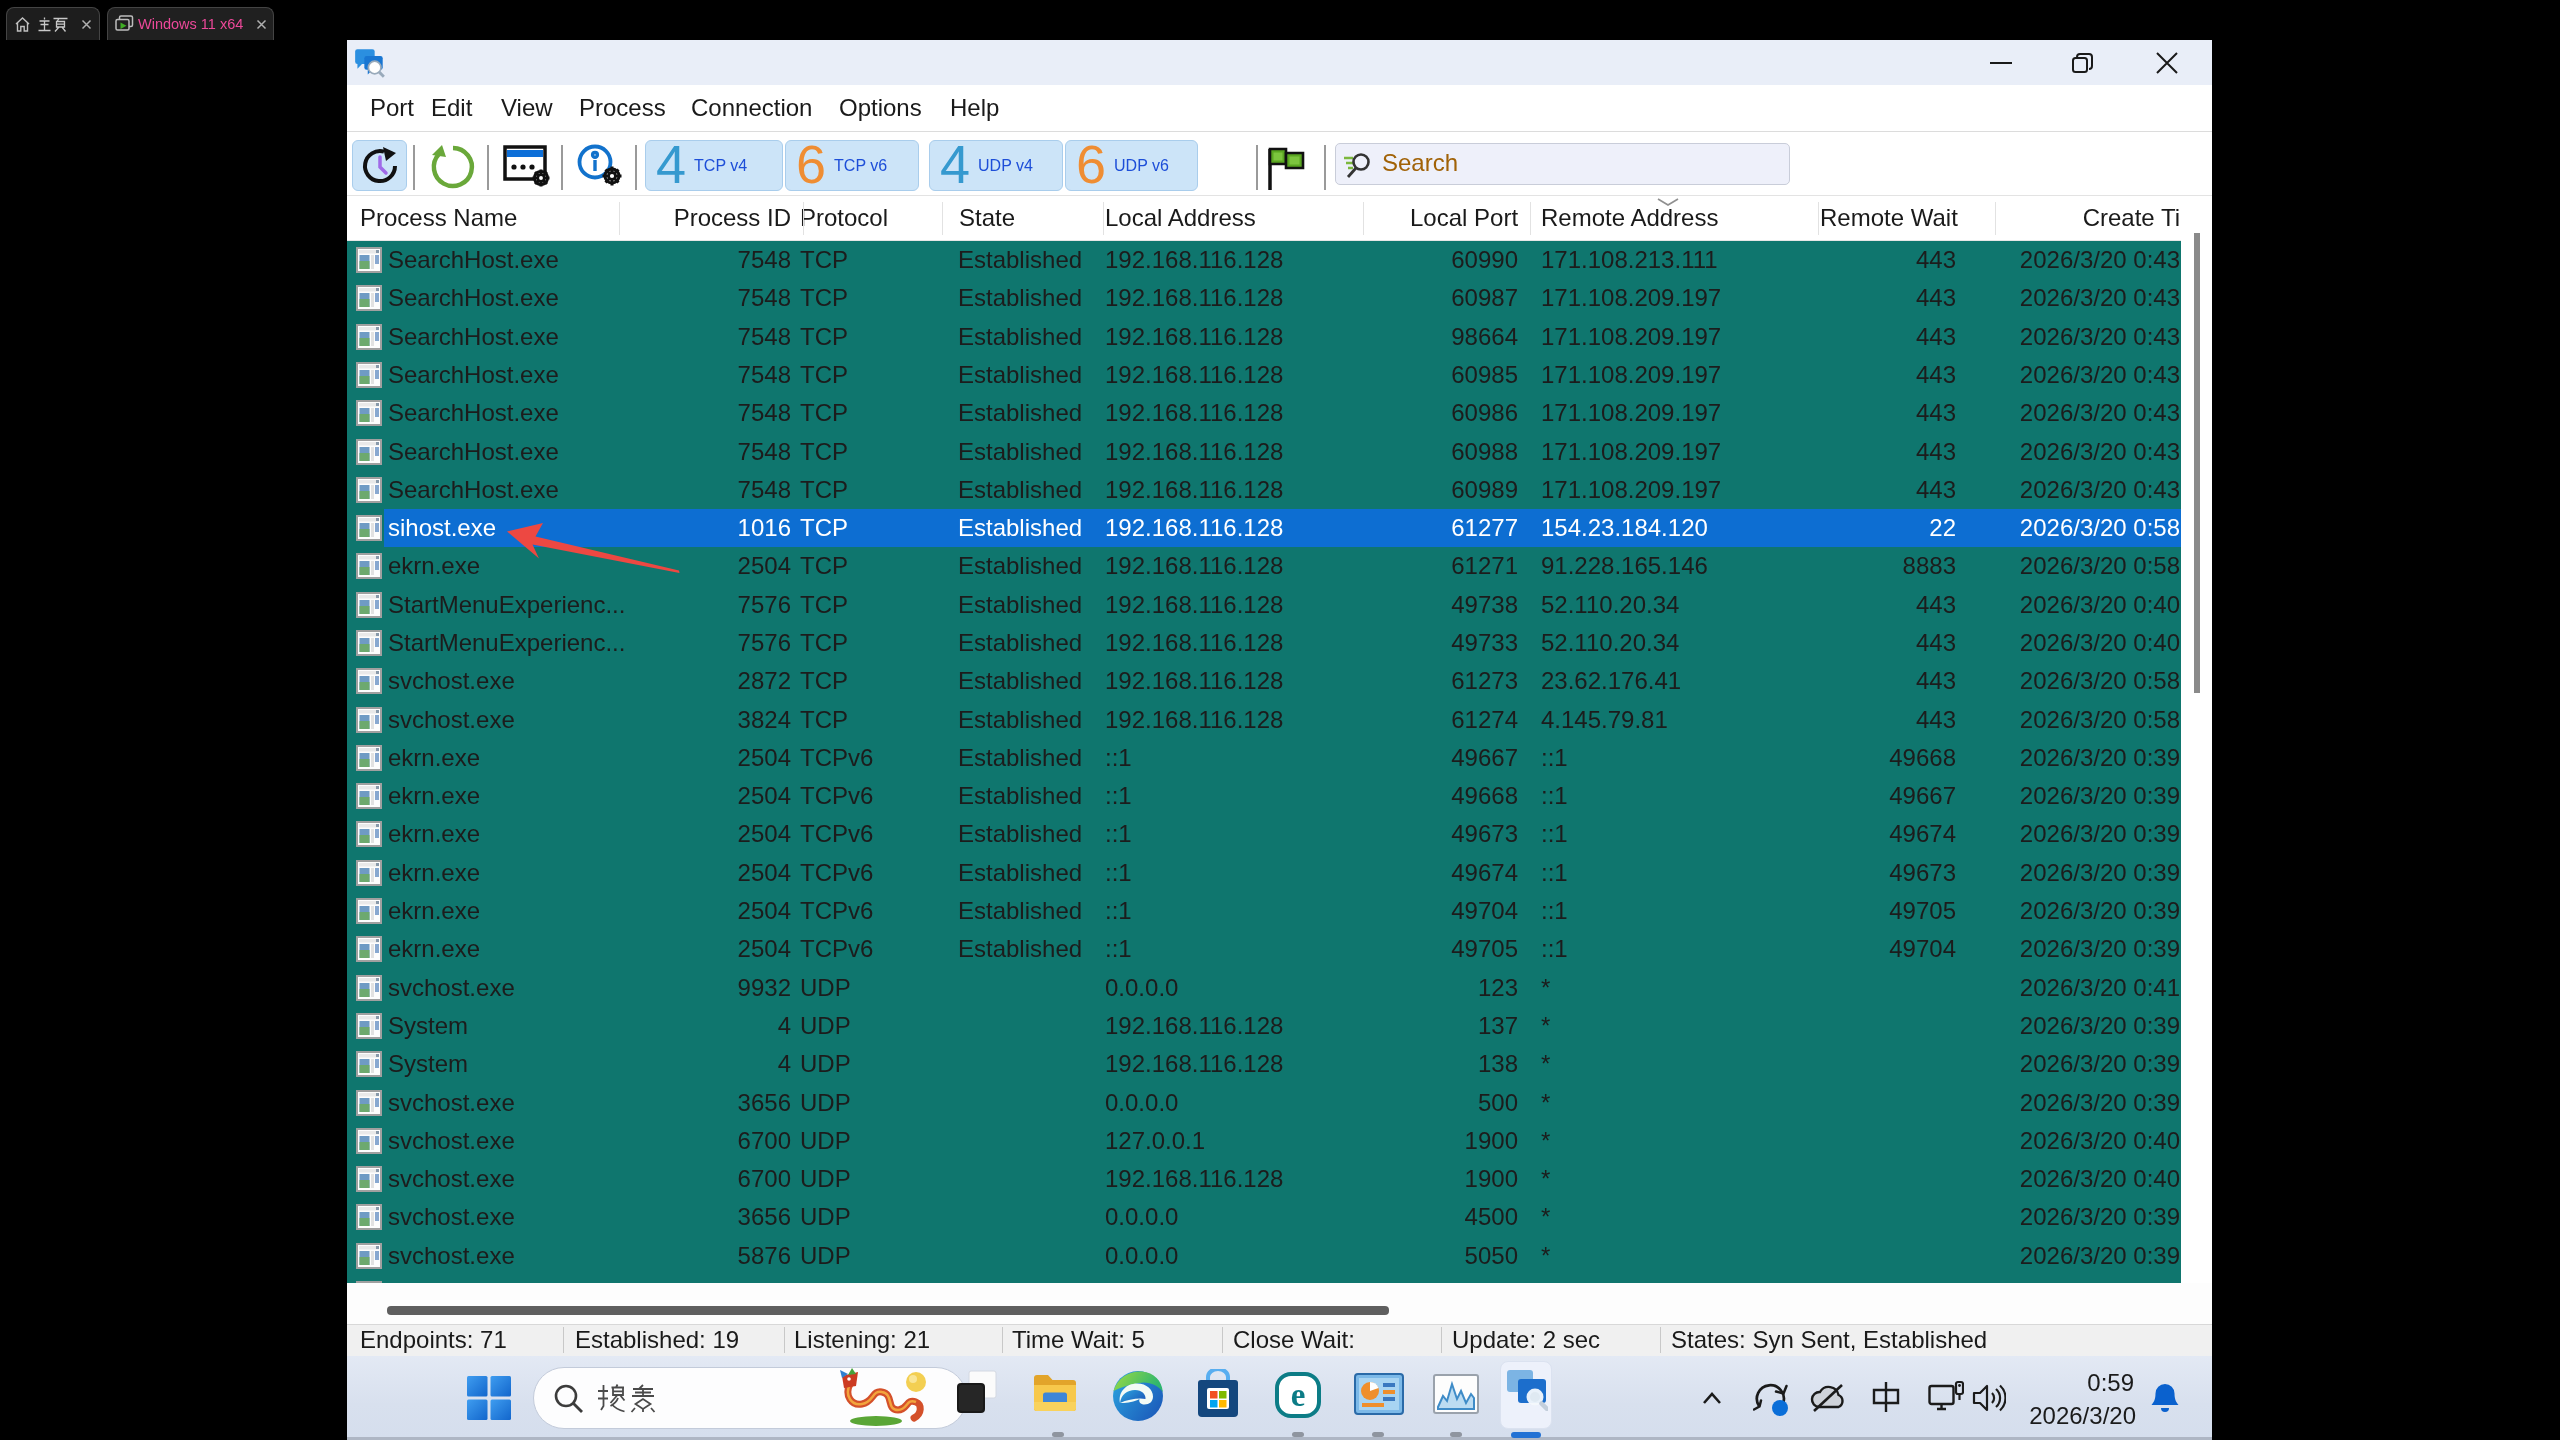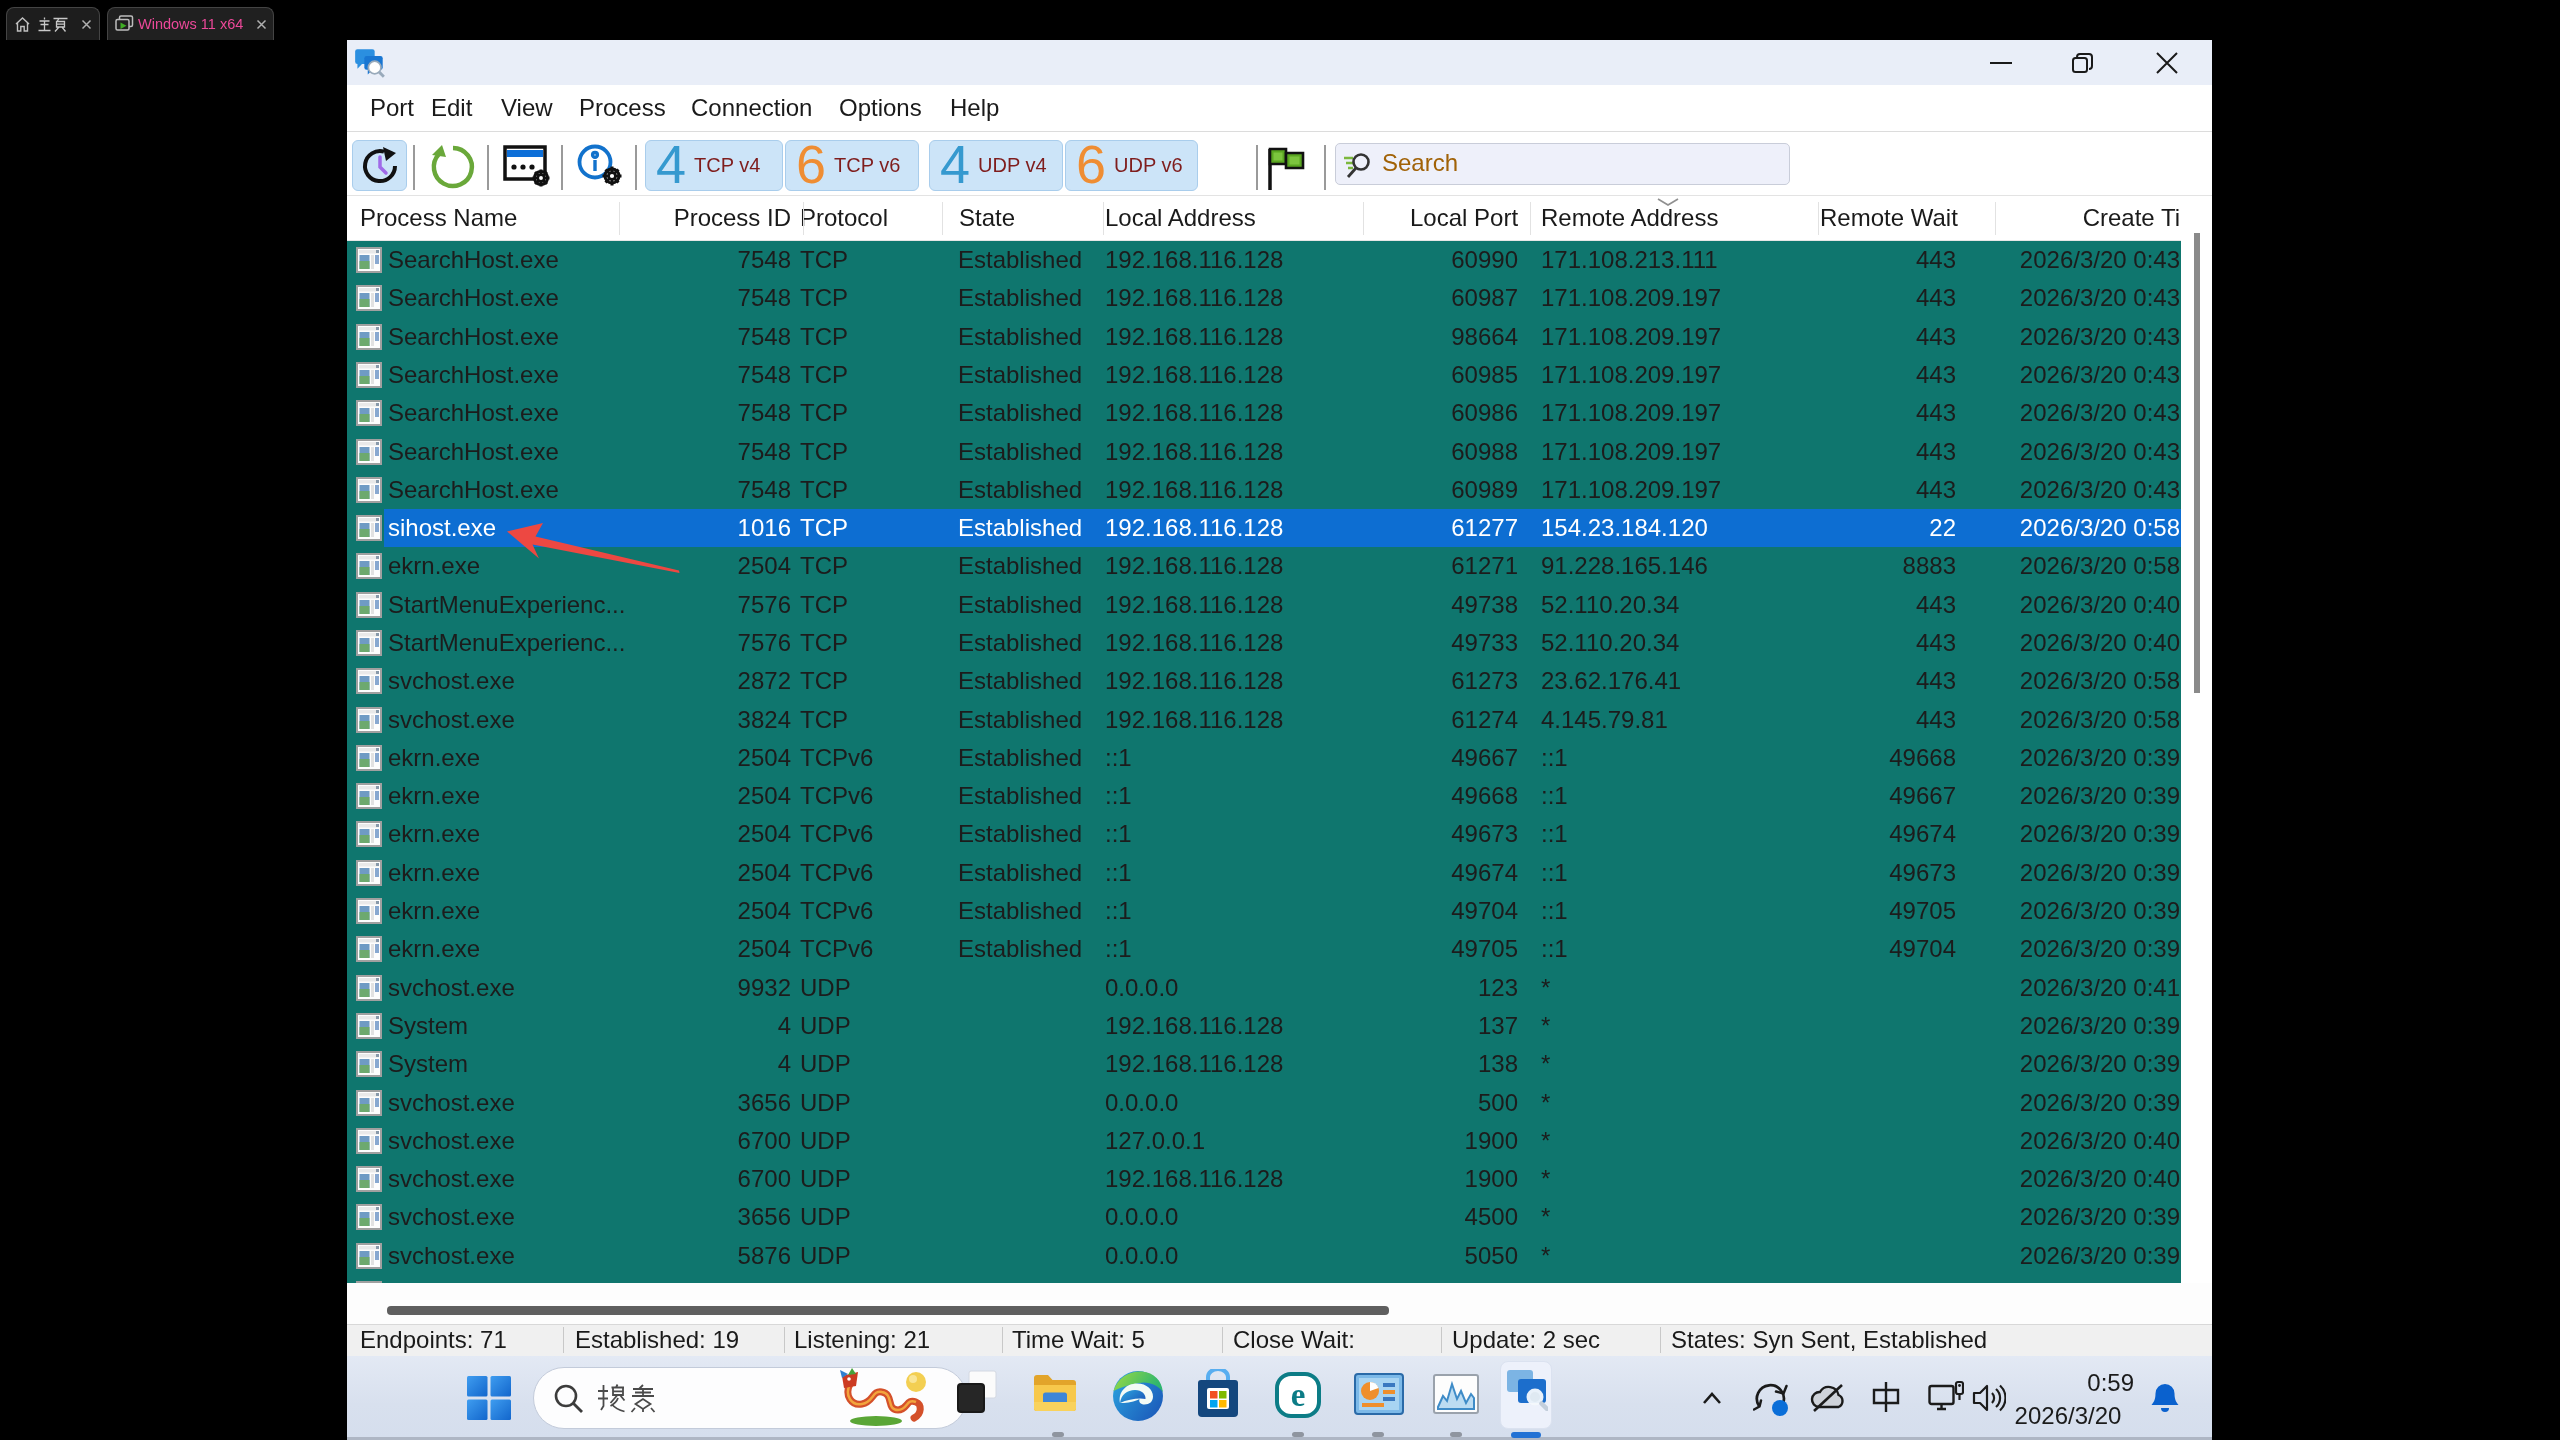--- a/index.html
+++ b/index.html
@@ -15,21 +15,21 @@
   #menubar  { left:347px; top:85px; width:1865px; height:47px; background:#fff;
     border-bottom:1px solid #dcdcdc; }
   .menuitem { position:absolute; top:0; height:46px; line-height:46px; font-size:24px; color:#1a1a1a; }
   #toolbar  { left:347px; top:132px; width:1865px; height:64px; background:#fff;
     border-bottom:1px solid #e3e3e3; }
   .tsep { position:absolute; top:13px; height:45px; width:2px; background:#9a9a9a; }
   .tbtn { position:absolute; top:8px; height:51px; background:#cce4f8;
     border:1px solid #a9cdec; border-radius:6px; }
   .tgl { display:flex; align-items:center; }
   .tgl .dig { font-size:54px; line-height:46px; margin:0 8px 4px 10px; }
-  .tgl .lbl { font-size:20px; white-space:nowrap; color:#7f1d1d; }
+  .tgl .lbl { font-size:16px; white-space:nowrap; color:#1d4ed8; }
   
   #lvheader { left:347px; top:196px; width:1834px; height:45px; background:#fff;
     border-bottom:1px solid #e6e6e6; }
   .hc { position:absolute; top:0; height:44px; line-height:44px; font-size:24px; color:#1a1a1a; white-space:nowrap; }
   .hsep { position:absolute; top:6px; height:33px; width:1px; background:#e2e2e2; }
   #lvbody { left:347px; top:241px; width:1834px; height:1042px; background:#0f766e; overflow:hidden; }
   .row { position:absolute; left:0; width:1834px; height:39px; }
   .row span { position:absolute; top:0; height:38px; line-height:38px; font-size:24px; color:#1c1c1c; white-space:nowrap; }
   .sel { position:absolute; left:37px; top:0; width:1797px; height:38px; background:#0d6ed2; }
   .selrow span { color:#fff; }
@@ -907,17 +907,17 @@
     <path d="M31.5 14 V20" stroke="#1b1b1b" stroke-width="2.2"></path>
     <circle cx="31.5" cy="5.5" r="1.4" fill="#1b1b1b"></circle>
   </svg>
 <svg class="abs" style="left:1972px;top:1382px" width="34" height="32" viewBox="0 0 34 32" fill="none">
     <path d="M2 11 H8 L15 4 V28 L8 21 H2 Z" stroke="#1b1b1b" stroke-width="2.2" stroke-linejoin="round"></path>
     <path d="M20 11 A7 7 0 0 1 20 21" stroke="#1b1b1b" stroke-width="2.2"></path>
     <path d="M24 7 A12 12 0 0 1 24 25" stroke="#1b1b1b" stroke-width="2.2"></path>
     <path d="M28 3.5 A17 17 0 0 1 28 28.5" stroke="#1b1b1b" stroke-width="2.2"></path>
   </svg>
 <span class="abs" style="left:2030px;top:1369px;width:104px;text-align:right;font-size:24px;color:#1b1b1b;">0:59</span>
-<span class="abs" style="left:2000px;top:1402px;width:136px;text-align:center;font-size:24px;color:#1b1b1b;">2026/3/20</span>
+<span class="abs" style="left:2000px;top:1402px;width:136px;text-align:right;font-size:24px;color:#1b1b1b;">2026/3/20</span>
 <svg class="abs" style="left:2150px;top:1383px" width="30" height="32" viewBox="0 0 30 32">
     <path d="M15 1 a9.5 9.5 0 0 1 9.5 9.5 c0 7 2.5 9.5 4 11.5 H1.5 c1.5 -2 4 -4.5 4 -11.5 A9.5 9.5 0 0 1 15 1 Z" fill="#0a61ce"></path>
     <path d="M11 25 a4 4 0 0 0 8 0 Z" fill="#0a61ce"></path>
   </svg>
 
 </body></html>

